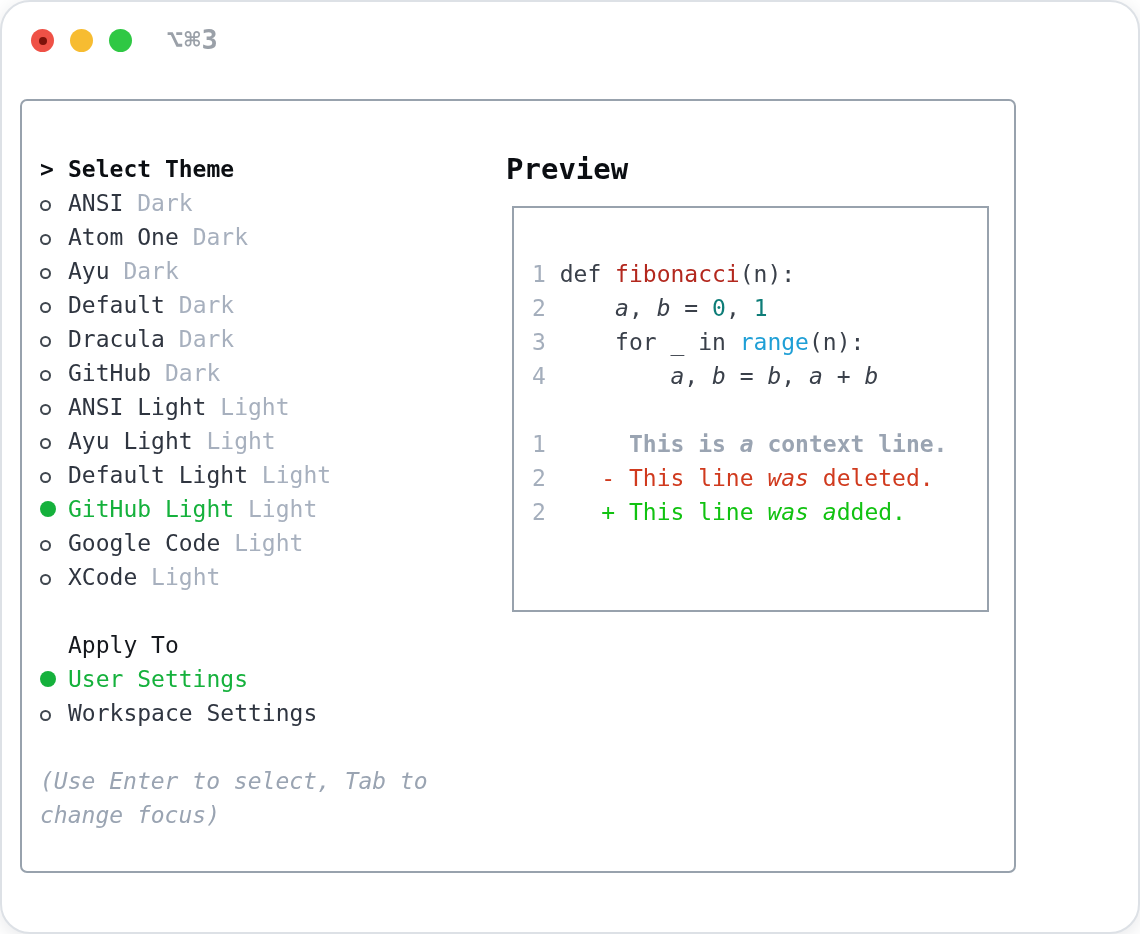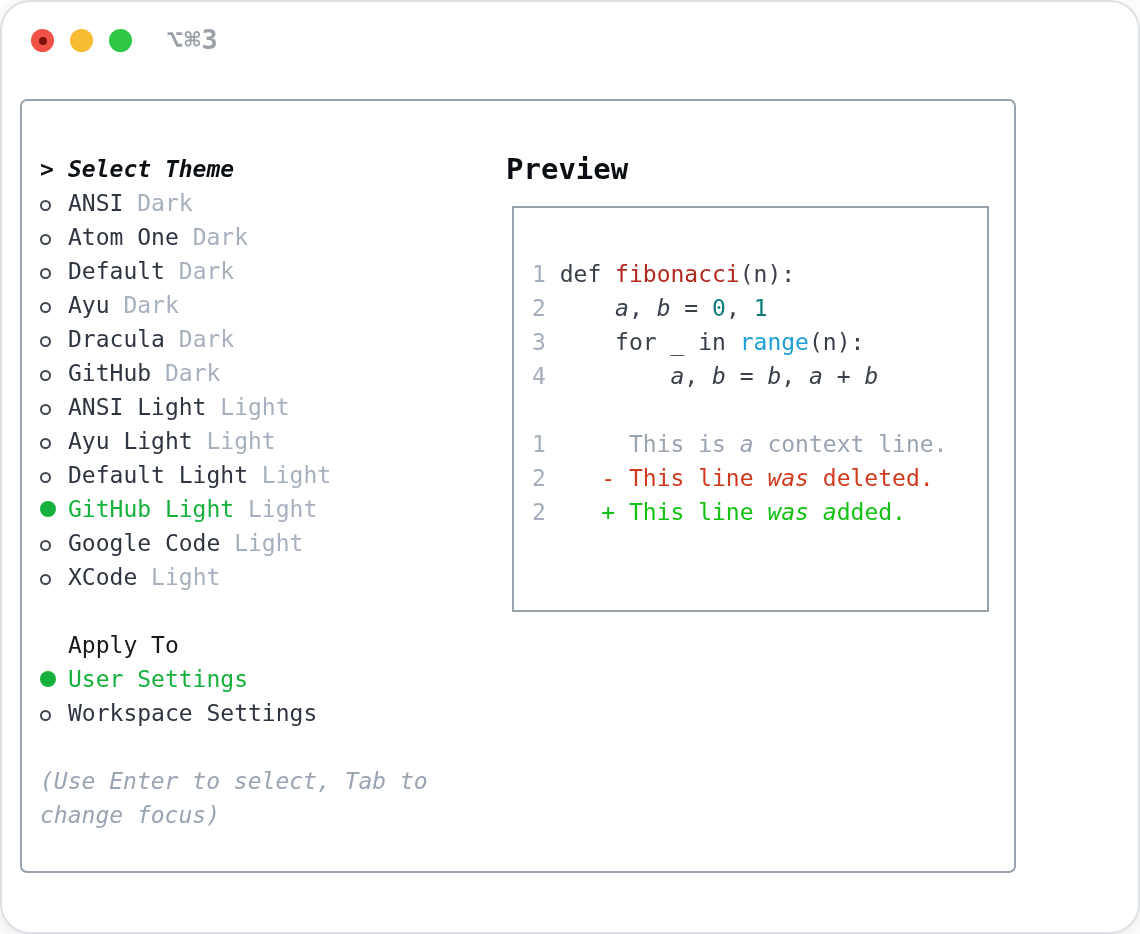--- a/index.html
+++ b/index.html
@@ -31,40 +31,40 @@
          border:2px solid var(--panel-border);border-radius:7px;}
   
   .left-pane{position:absolute;left:18px;top:51px;width:452px;font-size:23px;}
   .row{height:34px;line-height:34px;white-space:pre;font-size:23px;}
   .spacer{height:34px;}
   .bullet{display:inline-block;width:28px;vertical-align:top;}
   .caret{font-weight:bold;color:var(--heading-text);}
   .circle{display:inline-block;width:11px;height:11px;border:2.5px solid var(--radio-border);
           border-radius:50%;margin-top:9px;}
   .circle.sel{width:16px;height:16px;border:none;background:var(--selection-green);margin-top:9px;}
-  .hdr{font-weight:bold;color:var(--heading-text);font-style:italic;}
+  .hdr{font-weight:bold;color:var(--heading-text);}
   .hdr2{color:#15181d;}
   .t-name{color:var(--theme-text);}
   .t-name.sel{color:var(--selection-green);}
   .t-var{color:var(--muted-text);}
   .hint{margin-top:0;color:var(--hint-text);font-size:23px;line-height:34px;
         width:435px;white-space:pre-wrap;font-style:italic;}
   
   .preview-title{position:absolute;left:484px;top:51px;height:34px;line-height:34px;
                  font-size:29px;font-weight:bold;color:var(--heading-text);}
   .preview-box{position:absolute;left:490px;top:105px;width:477px;height:406px;
                border:2px solid var(--panel-border);background:#fff;}
   .codewrap{padding:49px 0 0 18px;}
   .cline{height:34px;line-height:34px;white-space:pre;font-size:23px;color:var(--code-text);}
   .lnum{display:inline-block;width:1ch;color:var(--line-number);}
   .tk-default{color:var(--code-text);margin-top:15px;}
   .tk-function{color:var(--function-red);}
   .tk-number{color:var(--number-teal);}
   .tk-builtin{color:var(--builtin-blue);}
-  .tk-context{color:var(--hint-text);}
+  .tk-context{color:var(--hint-text);font-weight:bold;}
   .tk-deleted{color:var(--deleted-red);}
   .tk-added{color:var(--added-green);}
   .tk-italic{font-style:italic;}
 </style>
 </head>
 <body>
 
 <div class="window">
   <div class="titlebar">
     <div class="lights">
@@ -77,22 +77,22 @@
     <div class="window-title">⌥⌘3</div>
   </div>
 
   <div class="panel">
     <div class="left-pane">
       <div class="row"><span class="bullet caret">&gt;</span><span class="hdr">Select Theme</span></div>
 
       <div id="theme-rows">
           <div class="row"><span class="bullet"><span class="circle"></span></span><span class="t-name">ANSI</span><span class="t-var"> Dark</span></div>
           <div class="row"><span class="bullet"><span class="circle"></span></span><span class="t-name">Atom One</span><span class="t-var"> Dark</span></div>
+          <div class="row"><span class="bullet"><span class="circle"></span></span><span class="t-name">Ayu</span><span class="t-var"> Dark</span></div>
           <div class="row"><span class="bullet"><span class="circle"></span></span><span class="t-name">Default</span><span class="t-var"> Dark</span></div>
-          <div class="row"><span class="bullet"><span class="circle"></span></span><span class="t-name">Ayu</span><span class="t-var"> Dark</span></div>
           <div class="row"><span class="bullet"><span class="circle"></span></span><span class="t-name">Dracula</span><span class="t-var"> Dark</span></div>
           <div class="row"><span class="bullet"><span class="circle"></span></span><span class="t-name">GitHub</span><span class="t-var"> Dark</span></div>
           <div class="row"><span class="bullet"><span class="circle"></span></span><span class="t-name">ANSI Light</span><span class="t-var"> Light</span></div>
           <div class="row"><span class="bullet"><span class="circle"></span></span><span class="t-name">Ayu Light</span><span class="t-var"> Light</span></div>
           <div class="row"><span class="bullet"><span class="circle"></span></span><span class="t-name">Default Light</span><span class="t-var"> Light</span></div>
           <div class="row"><span class="bullet"><span class="circle sel"></span></span><span class="t-name sel">GitHub Light</span><span class="t-var"> Light</span></div>
           <div class="row"><span class="bullet"><span class="circle"></span></span><span class="t-name">Google Code</span><span class="t-var"> Light</span></div>
           <div class="row"><span class="bullet"><span class="circle"></span></span><span class="t-name">XCode</span><span class="t-var"> Light</span></div>
         </div>
 

